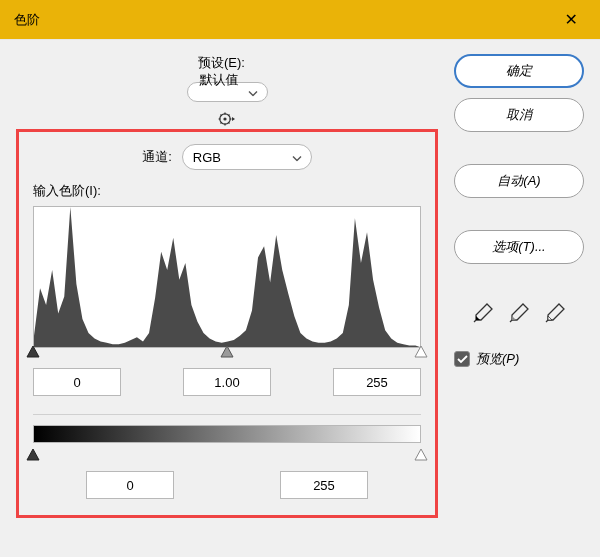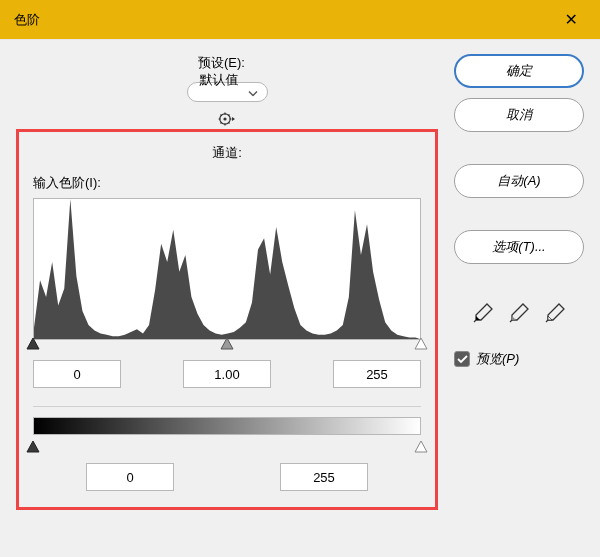--- a/index.html
+++ b/index.html
@@ -199,20 +199,30 @@
           </g>
           <path d="M14 5 L17 7 L14 9 Z" fill="#333"></path>
         </svg>
       </span>
     </div>
 
     <div class="panel">
 
       <div class="channel-row">
         <label>通道:</label>
+        <div class="channel-wrap">
+          <div class="channel-select">
+            <span>RGB</span>
+          </div>
+          <span class="dd-icon">
+            <svg width="10" height="6" viewBox="0 0 10 6">
+                <path d="M1 1 L5 5 L9 1" stroke="#555" stroke-width="1.4" fill="none"></path>
+              </svg>
+          </span>
+        </div>
       </div>
 
       <div class="section-label">输入色阶(I):</div>
 
       <div class="histogram-box">
         <svg id="hist-svg" class="histogram-svg" viewBox="0 0 255 100" preserveAspectRatio="none">
             <path d="M0,100 L0,92 L4,58 L8,70 L12,45 L16,76 L20,64 L24,0 L28,55 L32,80 L36,90 L40,94 L44,96 L48,97 L52,98 L56,98 L60,97 L64,95 L68,93 L72,96 L76,90 L80,65 L84,32 L88,45 L92,22 L96,52 L100,40 L104,70 L108,82 L112,90 L116,94 L120,96 L124,97 L128,96 L132,95 L136,92 L140,88 L144,74 L148,36 L152,28 L156,54 L160,20 L164,45 L168,62 L172,78 L176,90 L180,94 L184,96 L188,97 L192,97 L196,96 L200,94 L204,90 L208,70 L212,8 L216,40 L220,18 L224,52 L228,72 L232,88 L236,94 L240,97 L244,98 L248,99 L252,99 L255,100 L255,100 Z" fill="#4a4a4a"></path>
           </svg>
       </div>
 

